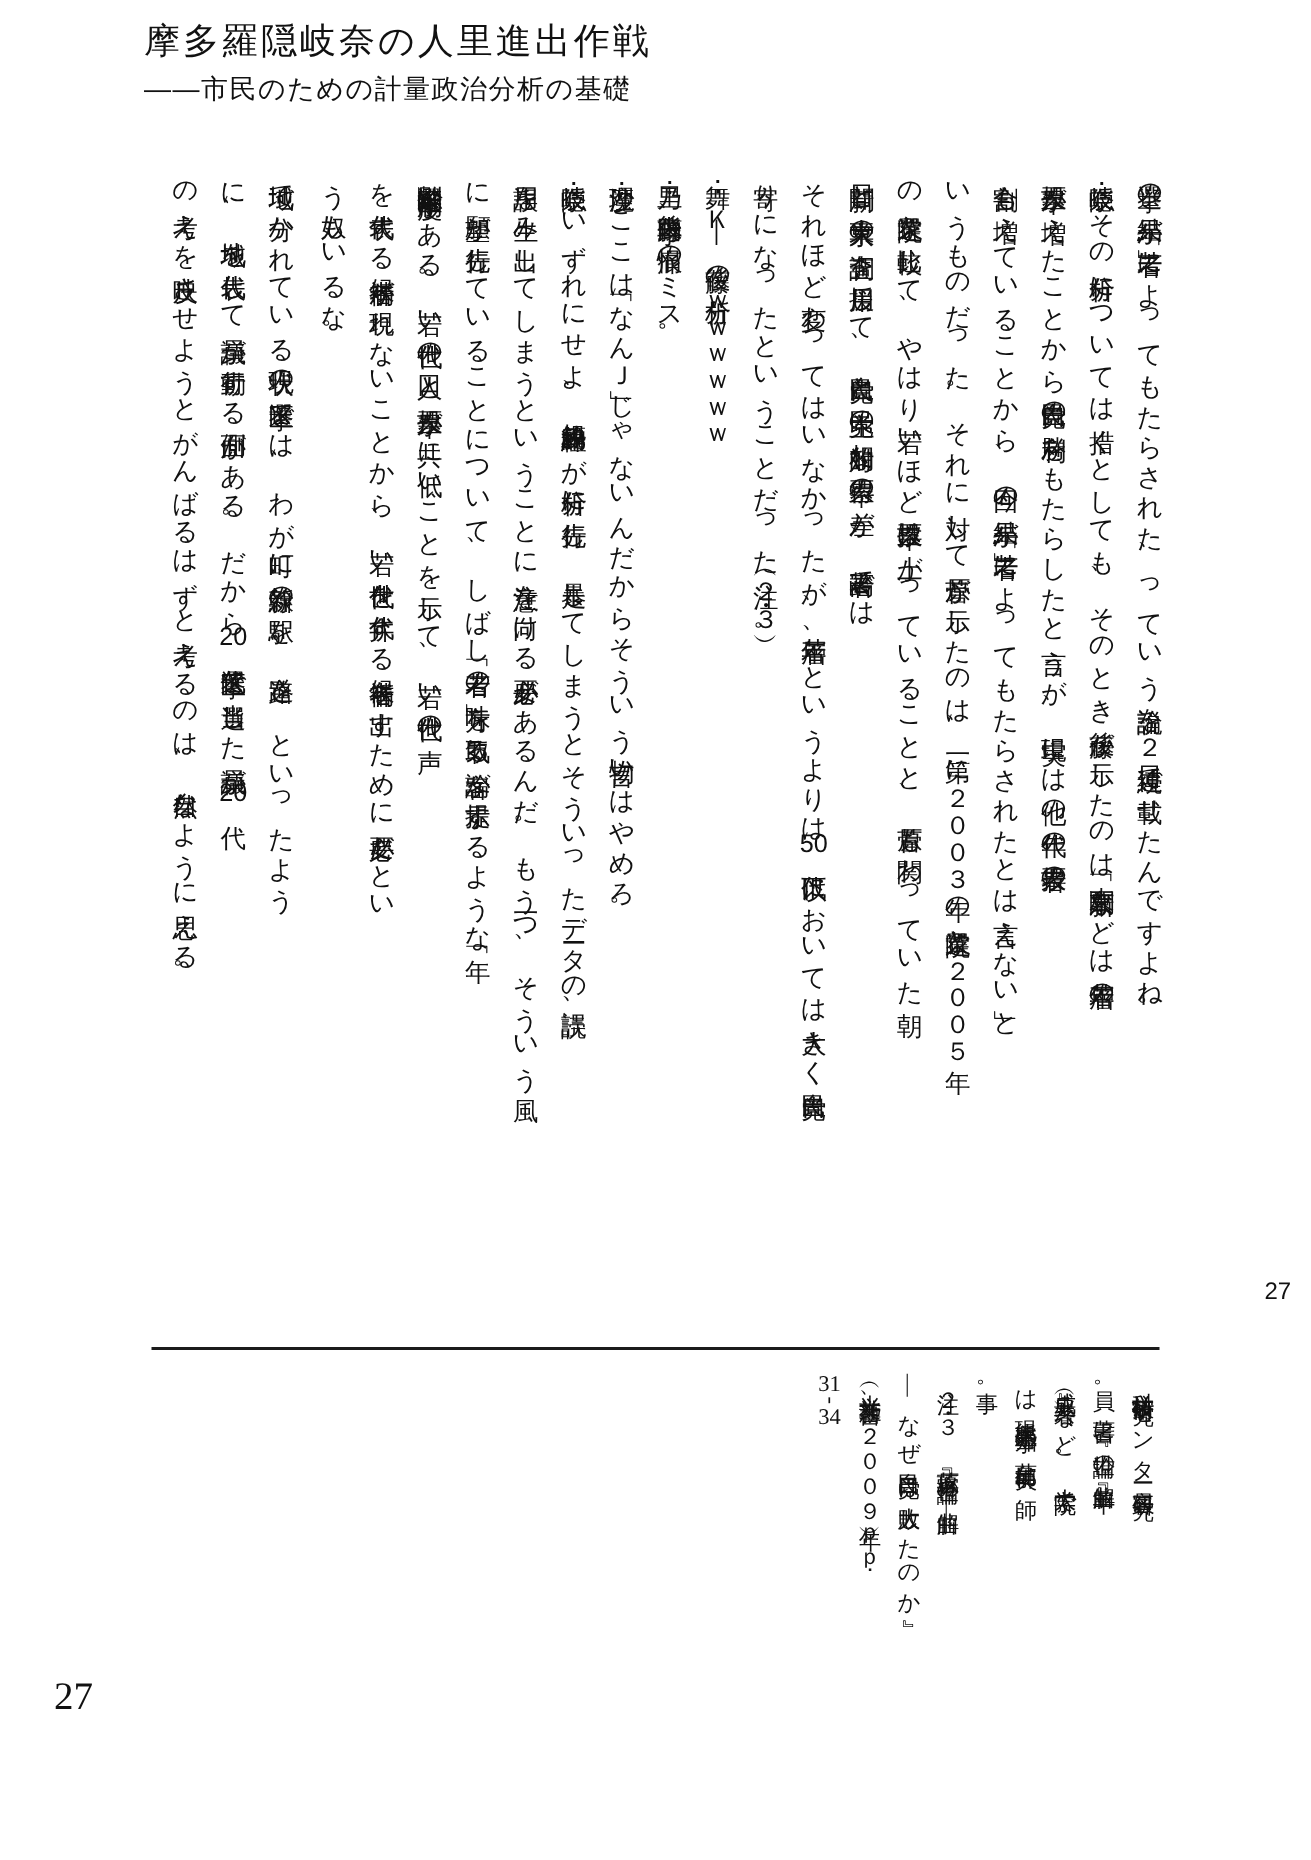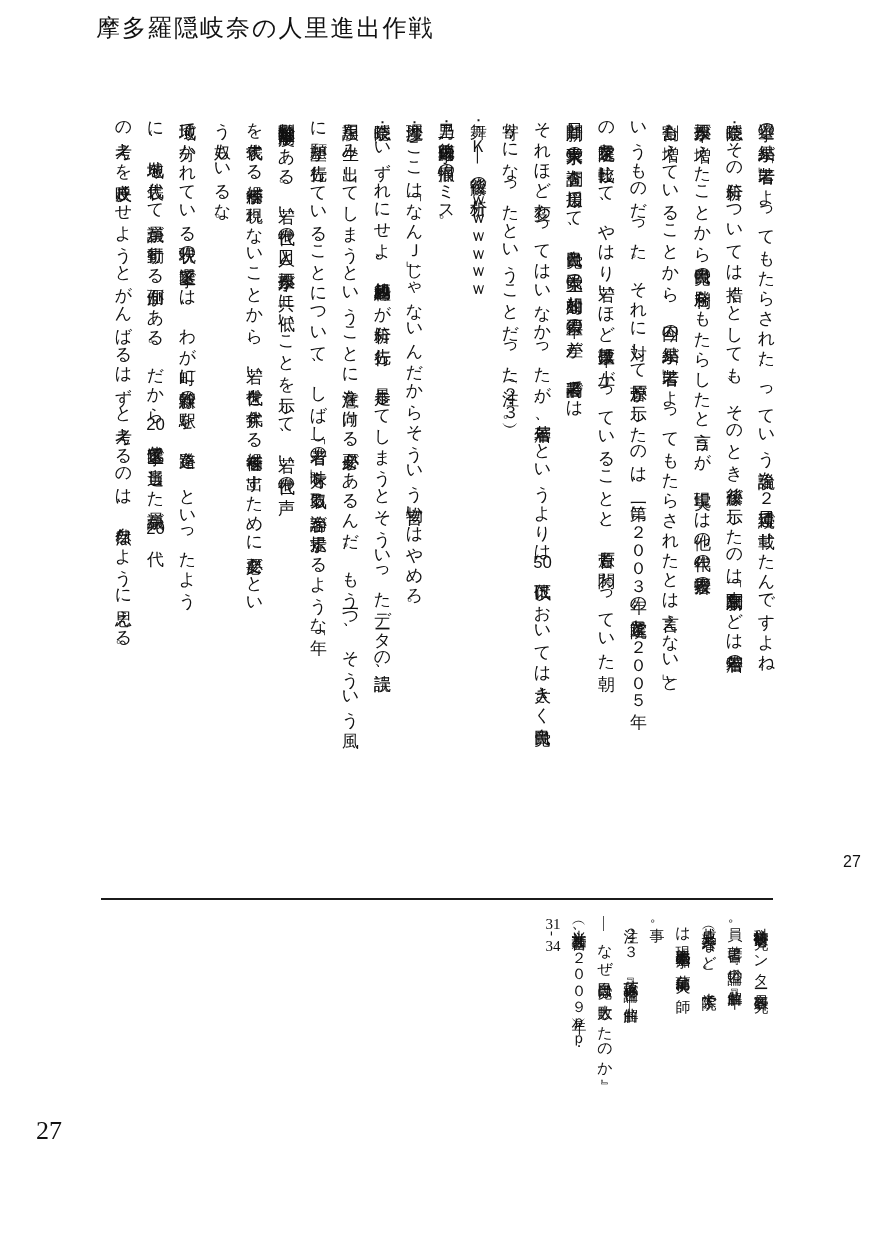--- a/index.html
+++ b/index.html
@@ -75,20 +75,21 @@
     font-size:26px;font-family:serif;
   }
 </style>
 </head>
 <body>
 
 <div class="page">
 
   <div class="title">摩多羅隠岐奈の人里進出作戦</div>
 
+  <div class="subtitle">——市民のための計量政治分析の基礎</div>
 
   <div id="body-block" class="vtext">
       <p class="role-cont">選挙の結果が「若者」によってもたらされた、っていう論説を２日連続で載せたんですよね。</p>
       <p class="role-speaker">隠岐奈：その分析については措くとしても、そのとき後藤が示したのは「東京新聞などは若年層の</p>
       <p class="role-cont">投票率が増えたことから自民党の勝利をもたらしたと言うが、現実には他の年代の投票者の</p>
       <p class="role-cont">割合も増えていることから、今回の結果が「若者」によってもたらされたとは言えない」と</p>
       <p class="role-cont">いうものだった。それに対して菅原が示したのは、第一に２００３年の衆院選と２００５年</p>
       <p class="role-cont">の衆院選を比較して、やはり若いほど投票率は上がっていることと、菅原も関わっていた朝</p>
       <p class="role-cont">日新聞と東京大学の調査を援用して、自民党と民主党の相対的な得票率の差が、高齢者では</p>
       <p class="role-cont">それほど変わってはいなかったが、若年層、というよりは<span class="tcy">50</span>代以下においては大きく自民党</p>

